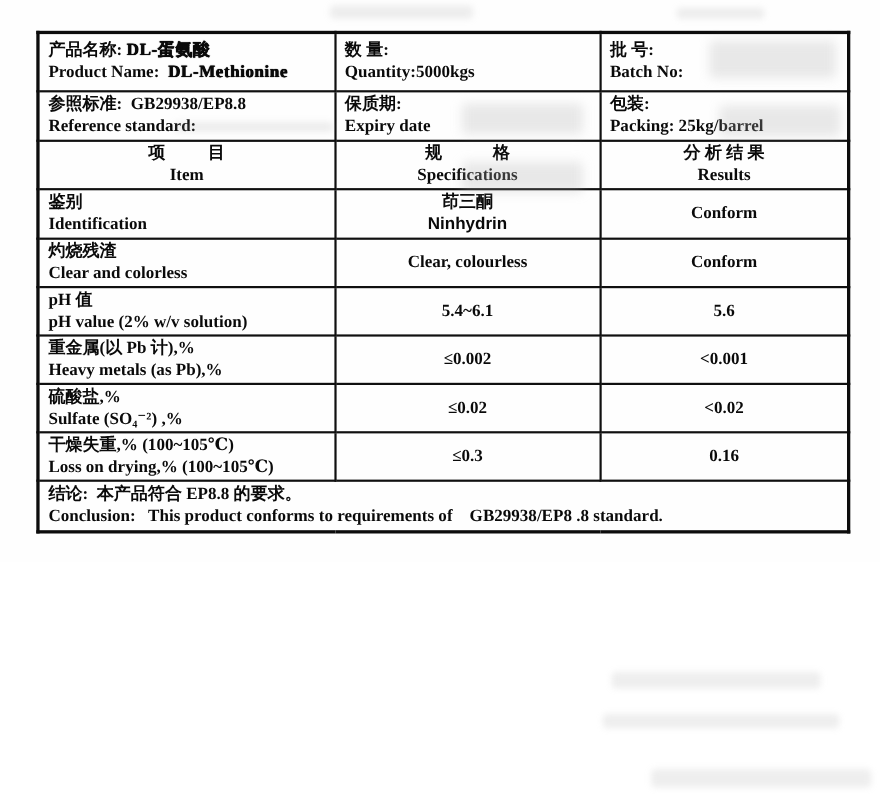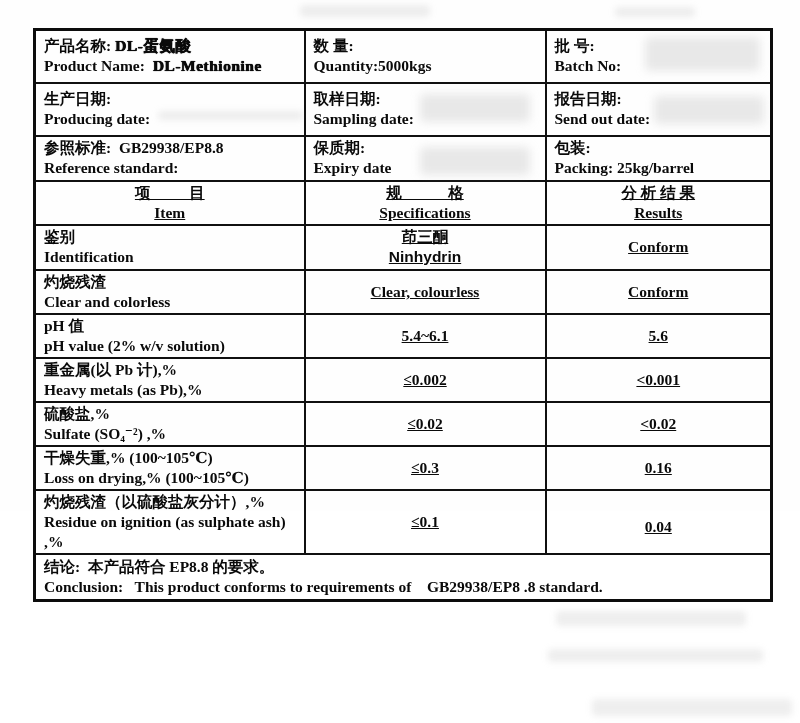--- a/index.html
+++ b/index.html
@@ -20,21 +20,21 @@
   table.coa td {
     border:2px solid #101010;
     vertical-align:middle;
     overflow:hidden;
   }
   col.c1 { width:270px; }
   col.c2 { width:241px; }
   col.c3 { width:226px; }
 
   td.item, td.info { text-align:left; padding:1px 6px 1px 8px; }
-  td.mid { text-align:center; padding:1px 4px;text-decoration:underline; }
+  td.mid { text-align:center; padding:1px 4px; }
   td.top { vertical-align:top; }
 
   .zh, .en, .val { display:block; white-space:pre-wrap; font-size:15.5px; line-height:20px; }
   .inline { display:inline; }
   .heavy { font-weight:900; text-shadow:0 0 1px #000, 0.5px 0 0 #000; letter-spacing:0.5px; }
   .sans { font-family:"Liberation Sans","DejaVu Sans",sans-serif; }
   .conclusion td { padding:2px 6px 2px 8px; }
 
   
   .smudge {
@@ -64,34 +64,20 @@
       <td class="info">
         <span class="zh">数 量: </span>
         <span class="en">Quantity:5000kgs</span>
       </td>
       <td class="info">
         <span class="zh">批 号: </span>
         <span class="en">Batch No: </span>
       </td>
     </tr>
 
-    <tr style="height:53px">
-      <td class="info">
-        <span class="zh">生产日期: </span>
-        <span class="en">Producing date: </span>
-      </td>
-      <td class="info">
-        <span class="zh">取样日期: </span>
-        <span class="en">Sampling date: </span>
-      </td>
-      <td class="info">
-        <span class="zh">报告日期: </span>
-        <span class="en">Send out date: </span>
-      </td>
-    </tr>
 
     <tr style="height:45px">
       <td class="info">
         <span class="zh"><span class="inline">参照标准:  </span><span class="inline">GB29938/EP8.8</span></span>
         <span class="en">Reference standard: </span>
       </td>
       <td class="info">
         <span class="zh">保质期: </span>
         <span class="en">Expiry date</span>
       </td>
@@ -191,32 +177,20 @@
         <span class="en">Loss on drying,% (100~105℃)</span>
       </td>
       <td class="mid">
             <span class="val">≤0.3</span>
           </td>
       <td class="mid">
             <span class="val">0.16</span>
           </td>
     </tr>
 
-    <tr style="height:45px">
-      <td class="item">
-        <span class="zh">灼烧残渣（以硫酸盐灰分计）,%</span>
-        <span class="en">Residue on ignition (as sulphate ash) ,%</span>
-      </td>
-      <td class="mid top">
-            <span class="val">≤0.1</span>
-          </td>
-      <td class="mid">
-            <span class="val" style="padding-top:10px">0.04</span>
-          </td>
-    </tr>
 
     <tr class="conclusion" style="height:45px">
       <td colspan="3">
         <span class="zh">结论:  本产品符合 EP8.8 的要求。</span>
         <span class="en">Conclusion:   This product conforms to requirements of    GB29938/EP8 .8 standard.</span>
       </td>
     </tr>
   </tbody>
     </table>
 

